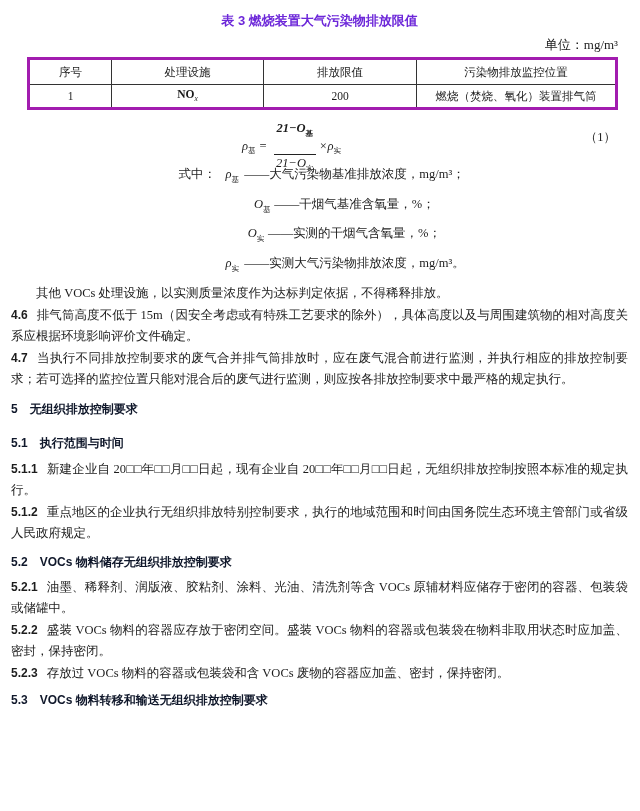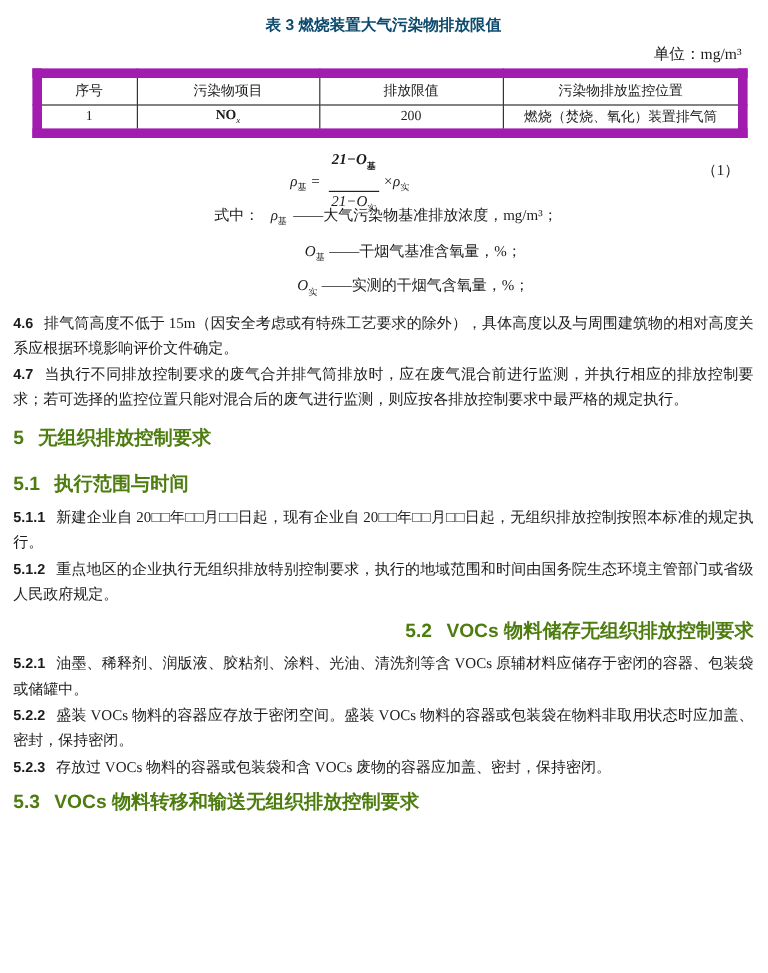--- a/index.html
+++ b/index.html
@@ -9,33 +9,33 @@
     background:#ffffff;
     font-family:"Liberation Serif","DejaVu Serif",serif;
     color:#1c1c1c;
   }
   .page { width:640px; height:811px; padding:10px 12px 0 11px; overflow:hidden; background:#fff; }
 
   
   .caption {
     text-align:center;
     font-family:"Liberation Sans","DejaVu Sans",sans-serif;
-    font-weight:bold; font-size:13px; color:#0c4a6e;
+    font-weight:bold; font-size:13px; color:#6d28d9;
     margin:2px 0 6px;
   }
   .unit-line {
     text-align:right; font-size:13px;
     padding-right:10px; margin-bottom:3px;
   }
 
   
   table.limits {
     border-collapse:collapse; table-layout:fixed;
     width:588px; margin:0 0 0 16px;
-    border:8px solid #a21caf;
+    border:3px solid #a21caf;
   }
   table.limits th, table.limits td {
     border:1px solid #333;
     text-align:center; vertical-align:middle;
     font-size:11.5px; font-weight:normal; color:#1c1c1c;
     padding:0;
   }
   table.limits th { height:26px; }
   table.limits td { height:24px; }
   sub.small { font-size:7.5px; }
@@ -69,48 +69,48 @@
   
   .where { font-size:12.5px; line-height:24px; margin:2px 0 3px;text-align:center; }
   .where-label { display:inline-block; width:46px; }
   .def { padding-left:46px; }
   .sym { display:inline-block; min-width:24px; }
   .where i { font-style:italic; }
 
   
   .heading {
     font-family:"Liberation Sans","DejaVu Sans",sans-serif;
-    font-weight:bold; font-size:16px; color:#4d7c0f;
+    font-weight:bold; font-size:12px; color:#0f172a;
     margin:0;
   }
   .hnum { margin-right:12px; }
   .h-top { margin:10px 0 13px; }
   .h-sub { margin:17px 0 7px; }
-  .h-mid { margin:9px 0 6px;text-align:right; }
+  .h-mid { margin:9px 0 6px; }
   .h-last { margin:8px 0 0; }
 </style>
 </head>
 <body>
 
 <div class="page">
 
   <div class="caption">表 3  燃烧装置大气污染物排放限值</div>
   <div class="unit-line">单位：mg/m³</div>
 
   <table class="limits">
     <colgroup>
         <col style="width:83px">
         <col style="width:152px">
         <col style="width:153px">
         <col style="width:200px">
       </colgroup>
     <thead>
       <tr>
         <th>序号</th>
-        <th>污染物项目</th>
+        <th>处理设施</th>
         <th>排放限值</th>
         <th>污染物排放监控位置</th>
       </tr>
     </thead>
     <tbody>
       <tr>
         <td>1</td>
         <td class="nox"><b>NO</b><sub class="small">x</sub></td>
         <td>200</td>
         <td>燃烧（焚烧、氧化）装置排气筒</td>
@@ -129,22 +129,26 @@
   <div class="where">
     <div class="where-line">
       <span class="where-label">式中：</span><span class="sym"><i>ρ</i><sub class="small">基</sub></span><span>——大气污染物基准排放浓度，mg/m³；</span>
     </div>
     <div class="def">
       <span class="sym"><i>O</i><sub class="small">基</sub></span><span>——干烟气基准含氧量，%；</span>
     </div>
     <div class="def">
       <span class="sym"><i>O</i><sub class="small">实</sub></span><span>——实测的干烟气含氧量，%；</span>
     </div>
+    <div class="def">
+      <span class="sym"><i>ρ</i><sub class="small">实</sub></span><span>——实测大气污染物排放浓度，mg/m³。</span>
+    </div>
   </div>
 
+  <p class="para ind">其他 VOCs 处理设施，以实测质量浓度作为达标判定依据，不得稀释排放。</p>
 
   <p class="para"><span class="cnum">4.6</span><span>排气筒高度不低于 15m（因安全考虑或有特殊工艺要求的除外），具体高度以及与周围建筑物的相对高度关系应根据环境影响评价文件确定。</span></p>
   <p class="para"><span class="cnum">4.7</span><span>当执行不同排放控制要求的废气合并排气筒排放时，应在废气混合前进行监测，并执行相应的排放控制要求；若可选择的监控位置只能对混合后的废气进行监测，则应按各排放控制要求中最严格的规定执行。</span></p>
 
   <div class="heading h-top"><span class="hnum">5</span><span>无组织排放控制要求</span></div>
 
   <div class="heading h-sub"><span class="hnum">5.1</span><span>执行范围与时间</span></div>
 
   <p class="para"><span class="cnum">5.1.1</span><span>新建企业自 20□□年□□月□□日起，现有企业自 20□□年□□月□□日起，无组织排放控制按照本标准的规定执行。</span></p>
   <p class="para"><span class="cnum">5.1.2</span><span>重点地区的企业执行无组织排放特别控制要求，执行的地域范围和时间由国务院生态环境主管部门或省级人民政府规定。</span></p>

